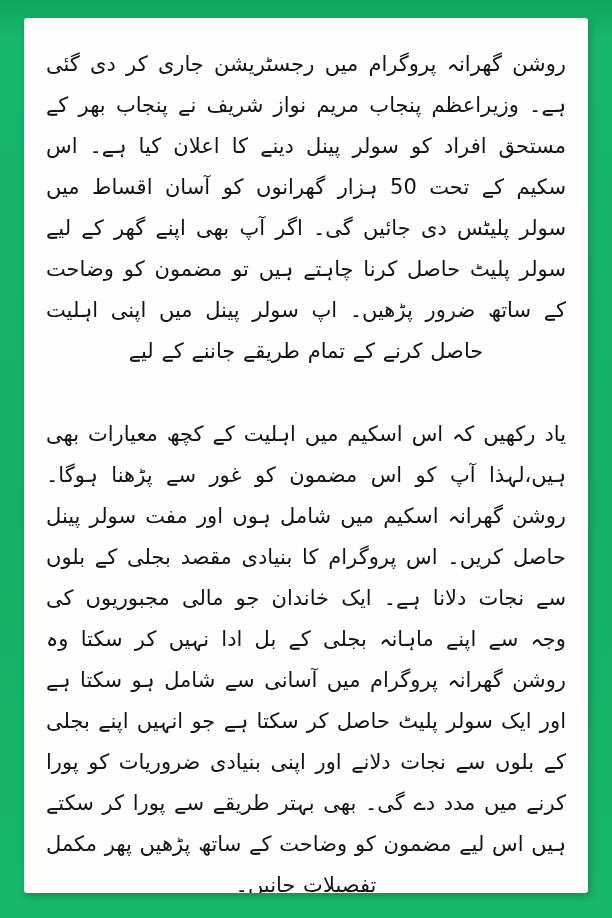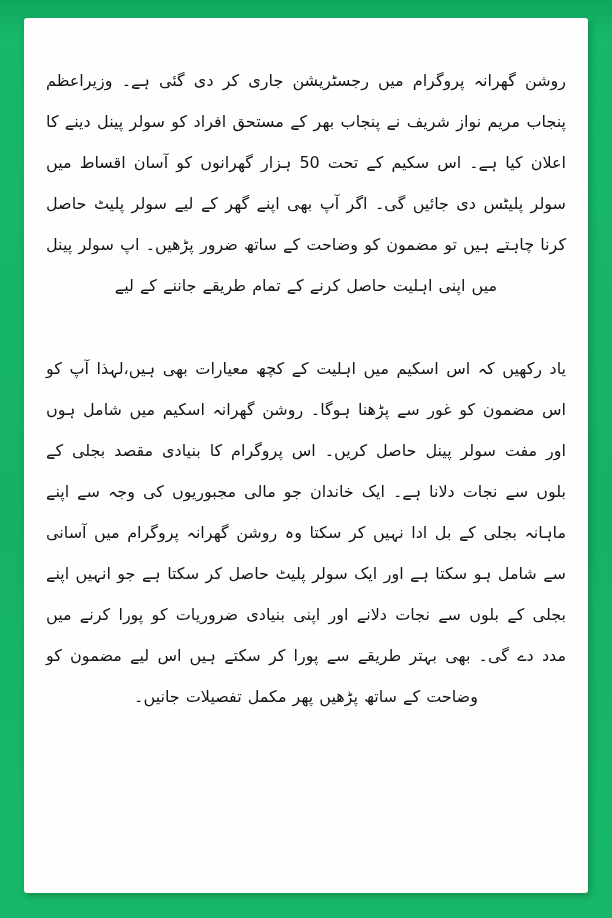--- a/index.html
+++ b/index.html
@@ -25,24 +25,24 @@
     width: 564px;
     height: 875px;
     box-sizing: border-box;
     background: #fffefc;
     border-radius: 3px;
     box-shadow: 2px 3px 7px rgba(0, 40, 20, 0.30);
     padding: 26px 22px 0 22px;
     overflow: hidden;
   }
   .para {
-    margin: 16px 0 42px 0;
+    margin: 0 0 42px 0;
     direction: rtl;
     unicode-bidi: plaintext;
-    font-size: 16px;
+    font-size: 21px;
     line-height: 41px;
     color: #141414;
     text-align: justify;
     text-align-last: center;
     word-spacing: 1px;
   }
 </style>
 </head>
 <body>
 

